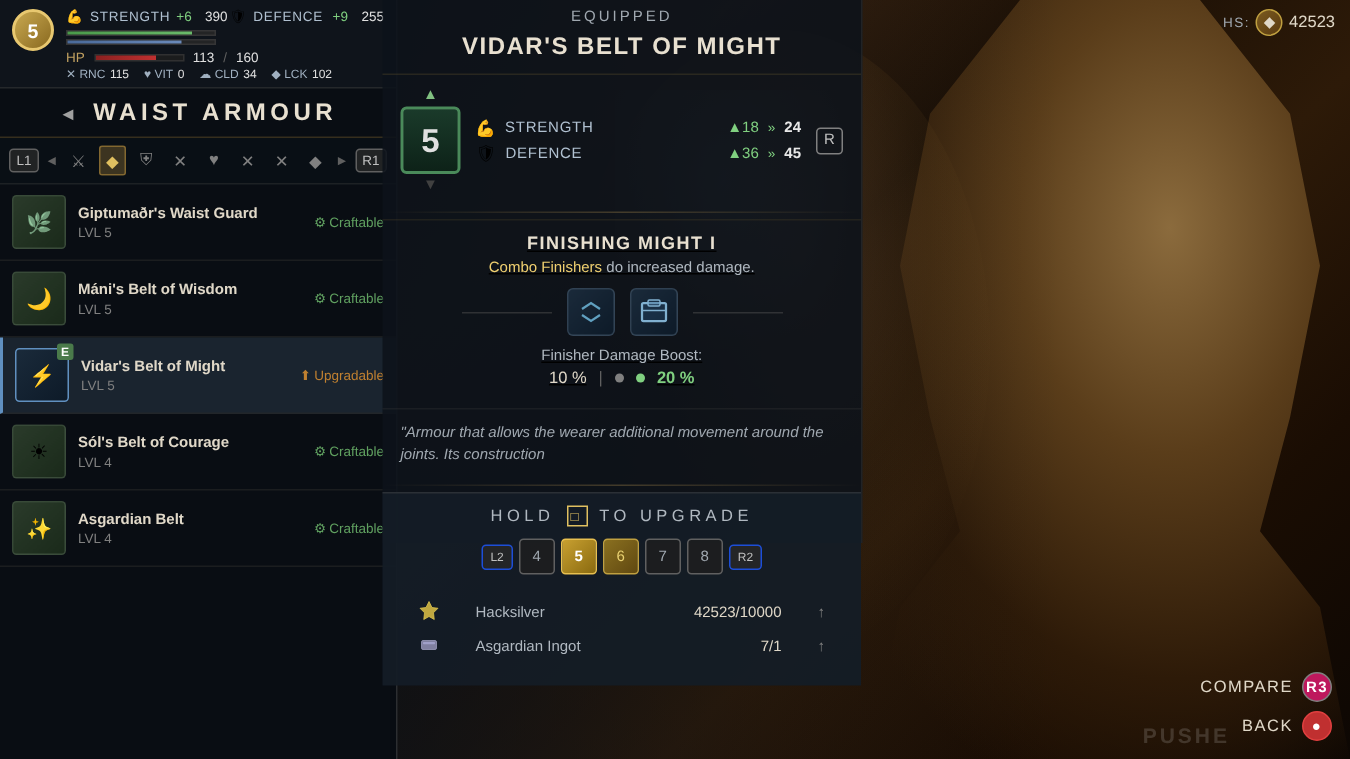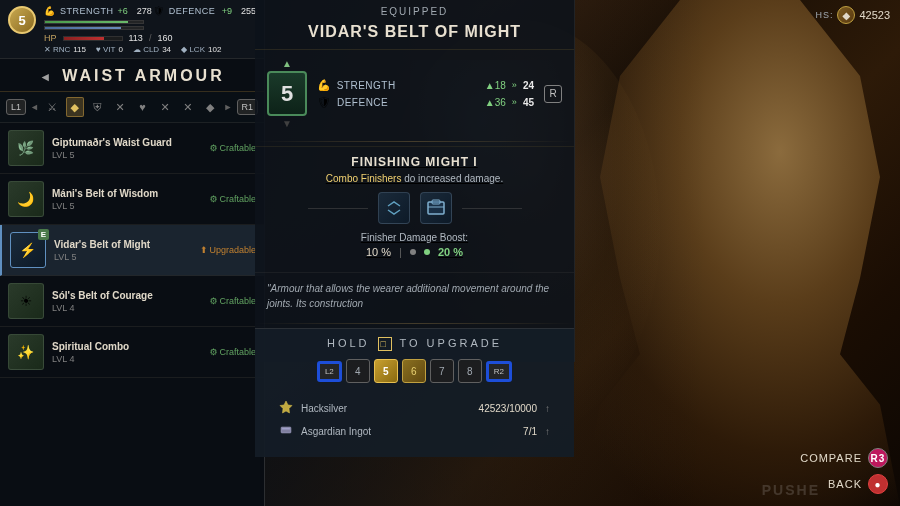--- a/index.html
+++ b/index.html
@@ -579,35 +579,35 @@
 
     .lvl-btn.next {
       background: linear-gradient(135deg, #8a7020, #604810);
       border-color: #c0a040;
       color: #e8d070;
     }
 
     .shoulder-btn-round {
       font-size: 8px;
       color: #c0c0c0;
-      border: 3px solid #1d4ed8;
+      border: 1px solid #1d4ed8;
       border-radius: 3px;
       padding: 3px 5px;
       background: rgba(40,40,40,0.8);
     }
 
     
     .materials-section {
       padding: 6px 12px;
     }
 
     .material-row {
       display: flex;
       align-items: center;
-      gap: 8px;
+      gap: 24px;
       padding: 3px 0;
     }
 
     .material-icon {
       font-size: 14px;
     }
 
     .material-name {
       font-size: 10px;
       color: #b0b8c0;
@@ -723,21 +723,21 @@
 
   <div class="stats-bar">
     <div class="level-badge">5</div>
 
     <div class="stats-grid">
 
       <div class="stat-row">
         <span class="stat-icon">💪</span>
         <span class="stat-name">STRENGTH</span>
         <span class="stat-boost">+6</span>
-        <span class="stat-value">278</span>
+        <span class="stat-value">390</span>
       </div>
 
       <div class="stat-row">
         <span class="stat-icon">🛡</span>
         <span class="stat-name">DEFENCE</span>
         <span class="stat-boost">+9</span>
         <span class="stat-value">255</span>
       </div>
     </div>
 
@@ -858,21 +858,21 @@
         <span>⚙</span>
         <span>Craftable</span>
       </div>
     </div>
 
     <div class="equip-item">
       <div class="equip-thumb">
         <span style="font-size:14px;">✨</span>
       </div>
       <div class="equip-info">
-        <div class="equip-name">Spiritual Combo</div>
+        <div class="equip-name">Asgardian Belt</div>
         <div class="equip-level">LVL 4</div>
       </div>
       <div class="equip-status craftable">
         <span>⚙</span>
         <span>Craftable</span>
       </div>
     </div>
 
   </div>
 </div>

